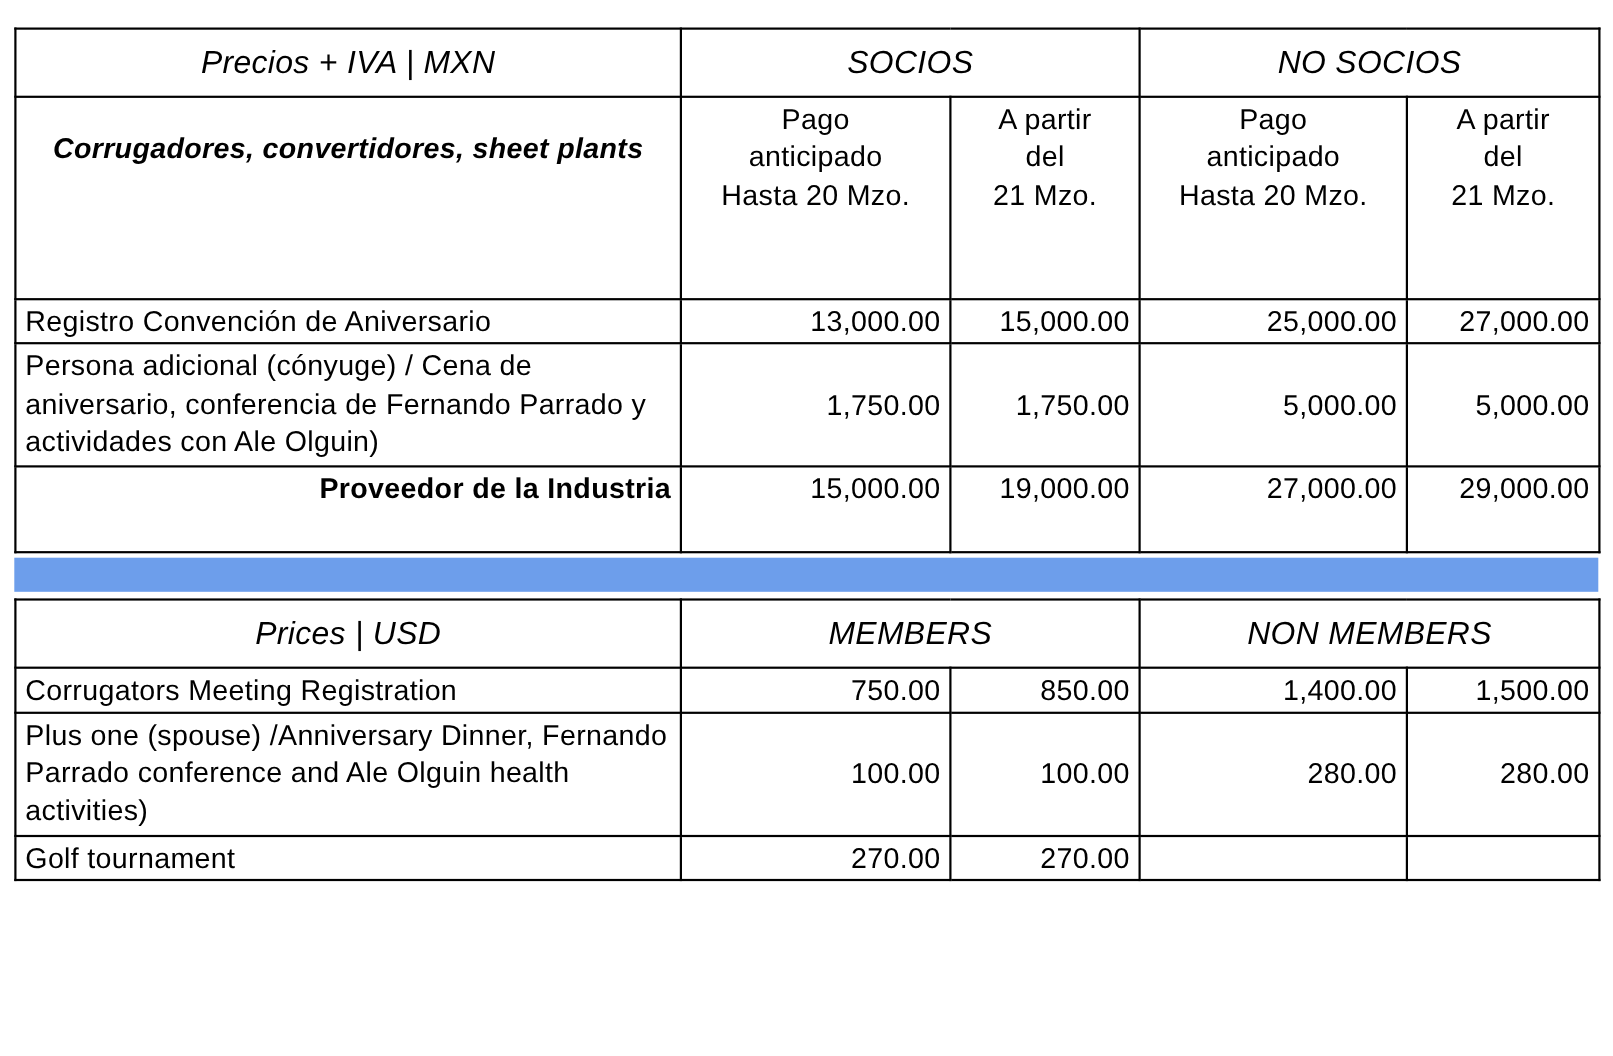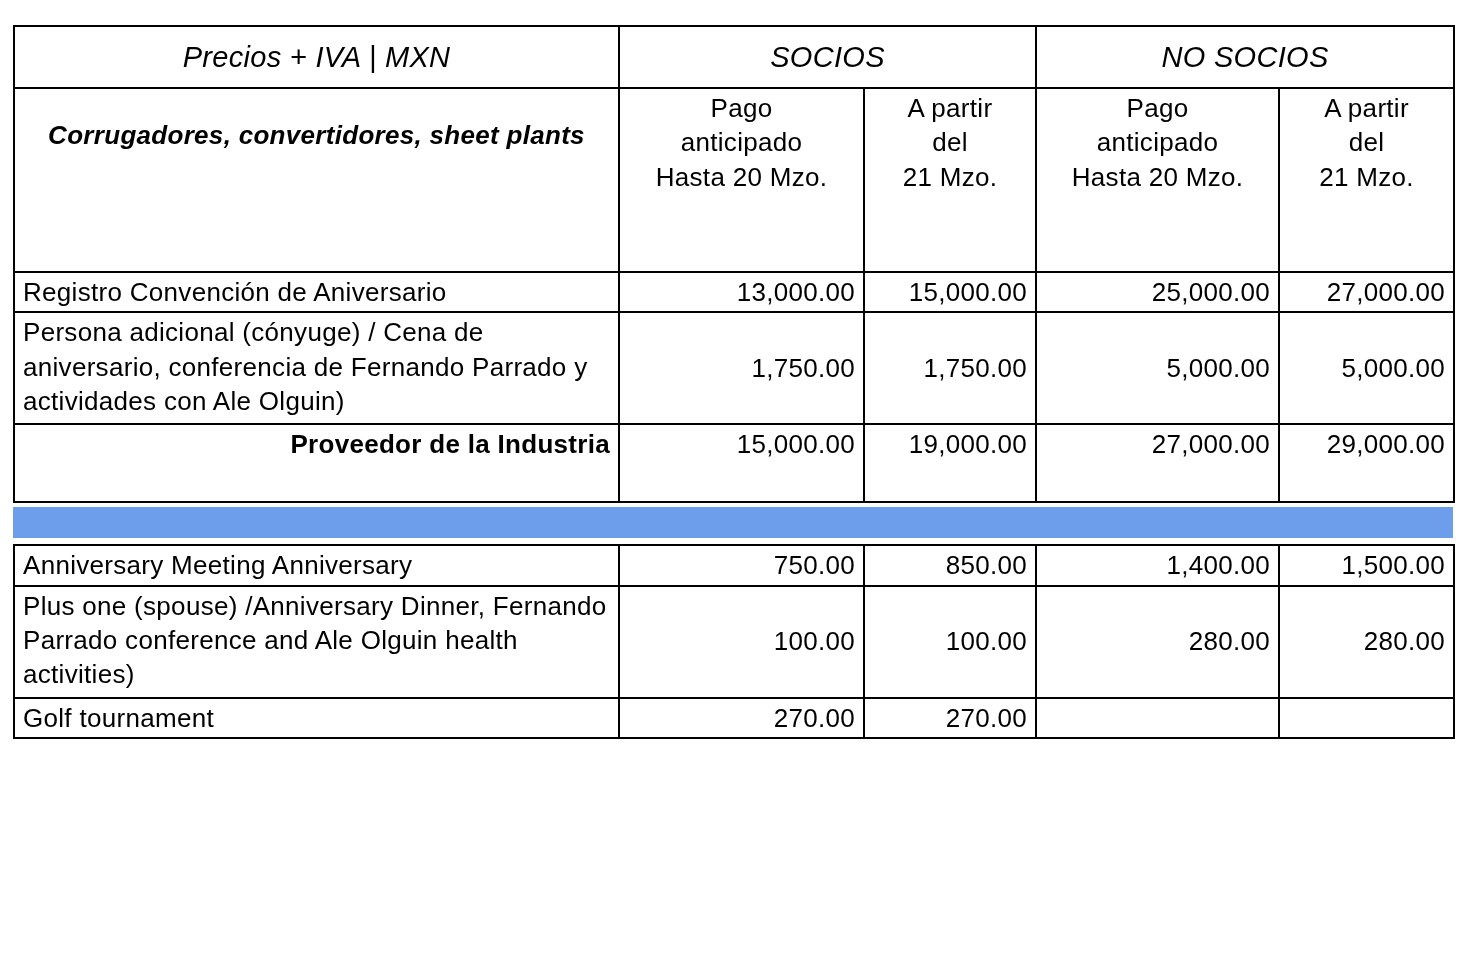--- a/index.html
+++ b/index.html
@@ -124,22 +124,27 @@
 
   <table class="tbl">
     <colgroup>
       <col style="width:605px">
         <col style="width:245px">
         <col style="width:172px">
         <col style="width:243px">
         <col style="width:175px">
     </colgroup>
     <tbody>
+        <tr class="hdr">
+      <td>Prices | USD</td>
+      <td colspan="2">MEMBERS</td>
+      <td colspan="2">NON MEMBERS</td>
+    </tr>
     <tr class="r-single">
-      <td class="lbl">Anniversary Meeting Anniversary</td>
+      <td class="lbl">Corrugators Meeting Registration</td>
       <td class="num">750.00</td>
       <td class="num">850.00</td>
       <td class="num">1,400.00</td>
       <td class="num">1,500.00</td>
     </tr>
     <tr class="r-tall">
       <td class="lbl">Plus one (spouse) /Anniversary Dinner, Fernando Parrado conference and Ale Olguin health activities)</td>
       <td class="num">100.00</td>
       <td class="num">100.00</td>
       <td class="num">280.00</td>

